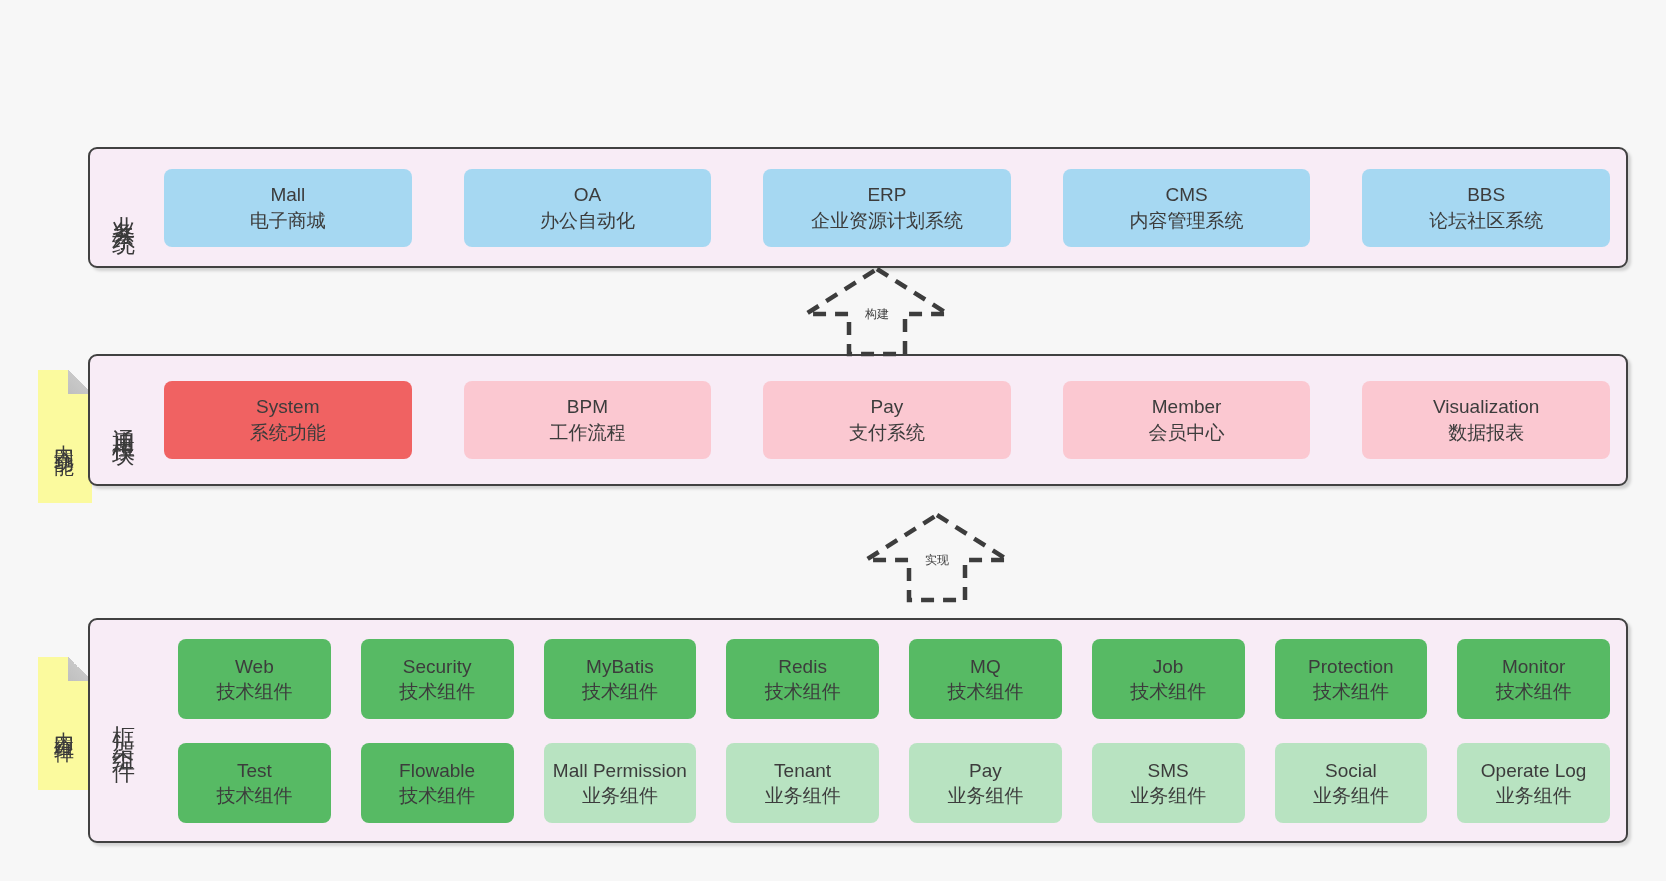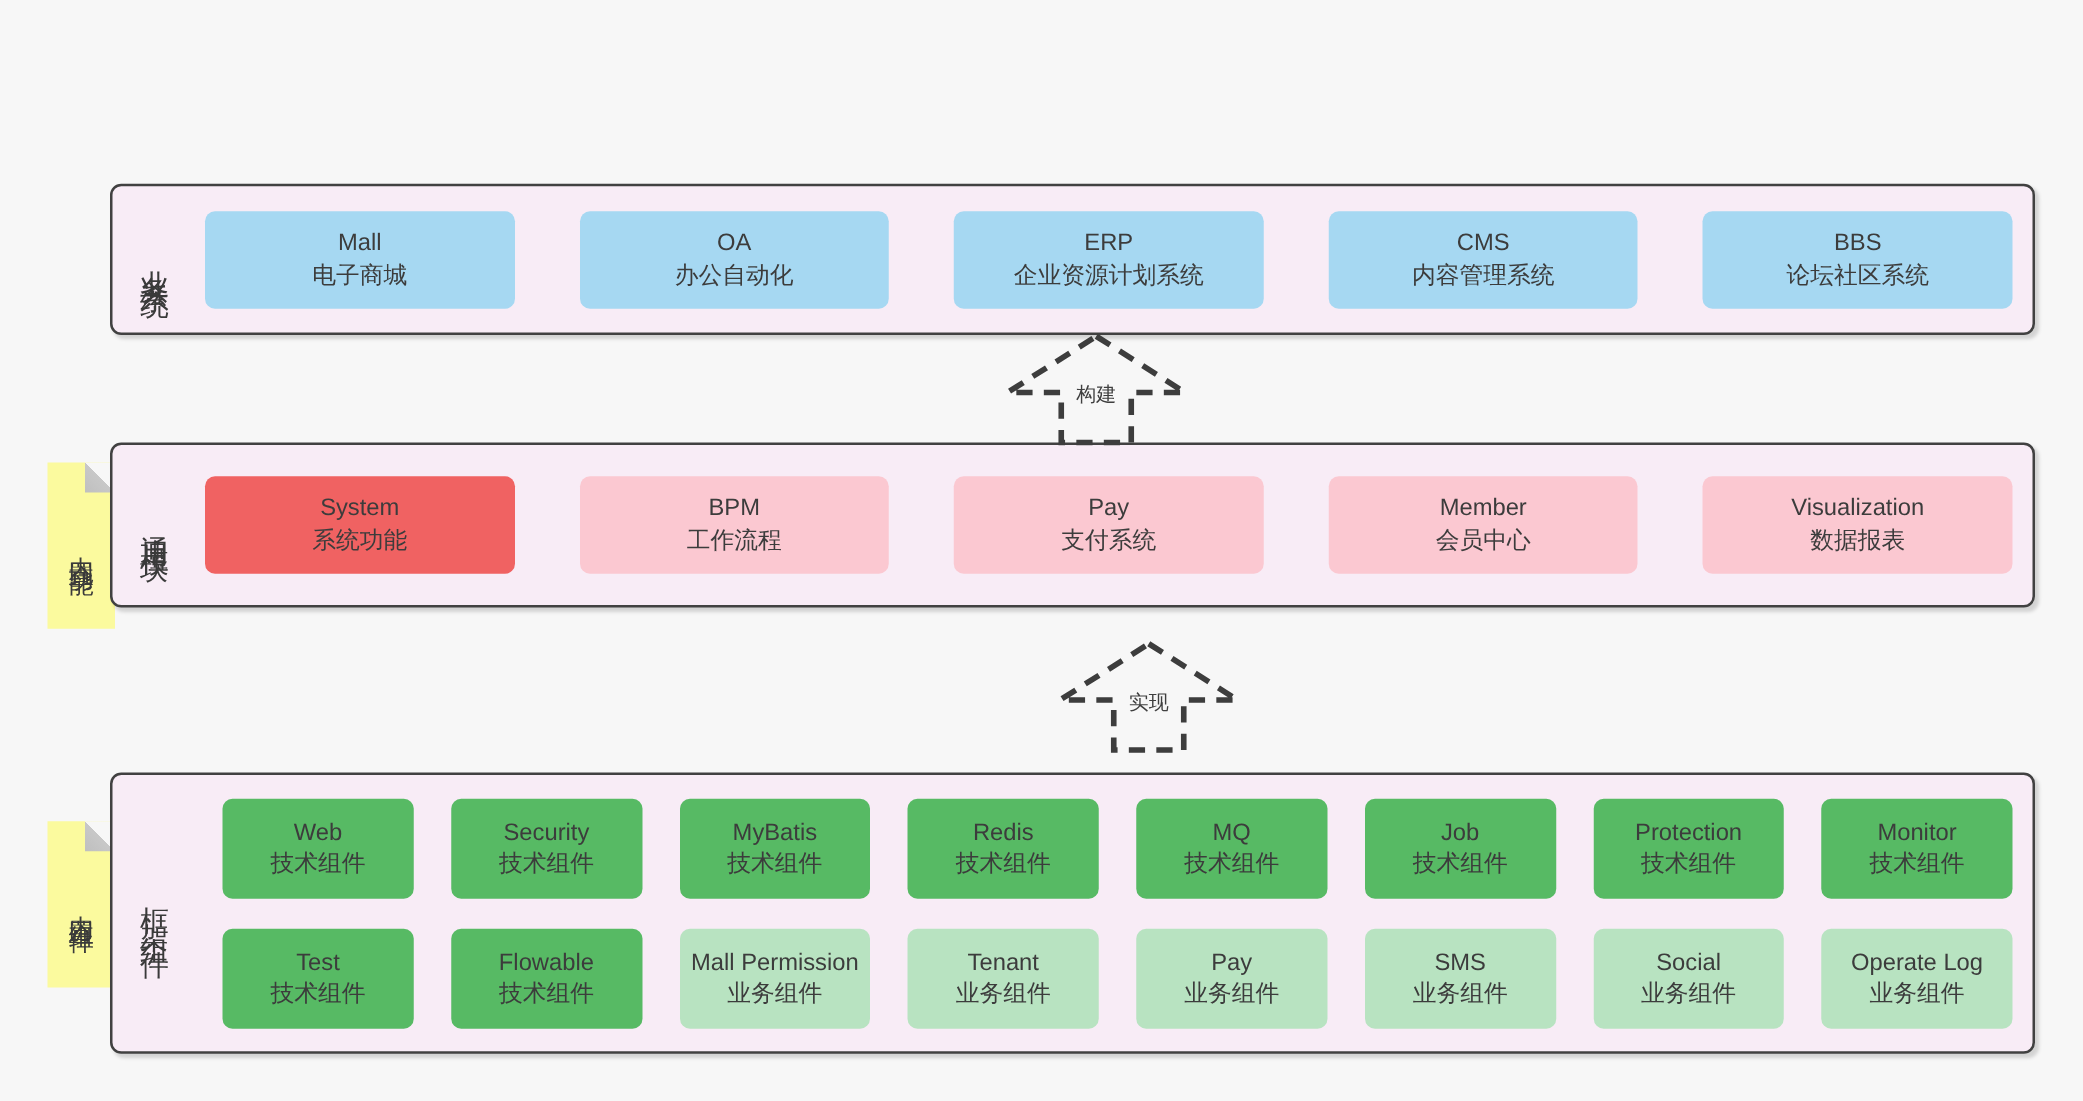--- a/index.html
+++ b/index.html
@@ -56,26 +56,26 @@
     font-size:20px;letter-spacing:4px;color:#3a3a3a;
   }
   .note-fold{
     position:absolute;top:0;right:0;width:24px;height:24px;
     background:linear-gradient(225deg,#f7f7f7 0%,#f7f7f7 50%,#c8c8c8 50%,#bfbfbf 100%);
   }
 
   
   .arrow{position:absolute;width:150px;height:92px;z-index:3;}
   .arrow--build{left:802px;top:266px;}
-  .arrow--impl{left:844px;top:512px;}
+  .arrow--impl{left:862px;top:512px;}
   .arrow svg{position:absolute;left:0;top:0;width:150px;height:92px;}
   .arrow polygon{fill:none;stroke:#3d3d3d;stroke-width:4.5;stroke-dasharray:13 9;}
   .arrow-label{
     position:absolute;left:50%;top:40px;transform:translateX(-50%);
-    background:#f7f7f7;padding:0 3px;font-size:16px;color:#3f3f3f;white-space:nowrap;
+    background:#f7f7f7;padding:0 3px;font-size:12px;color:#3f3f3f;white-space:nowrap;
   }
 </style>
 </head>
 <body>
 
 <div class="stage">
 
   <div class="layer layer--business">
     <div class="vlabel">业务系统</div>
     <div class="boxrow">

